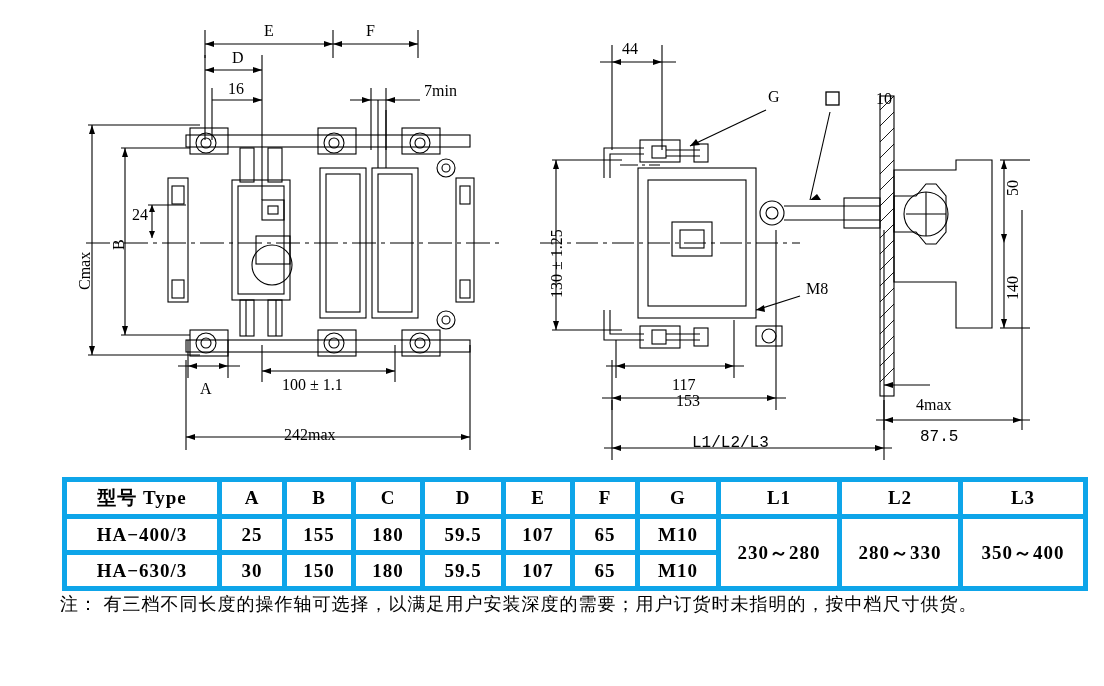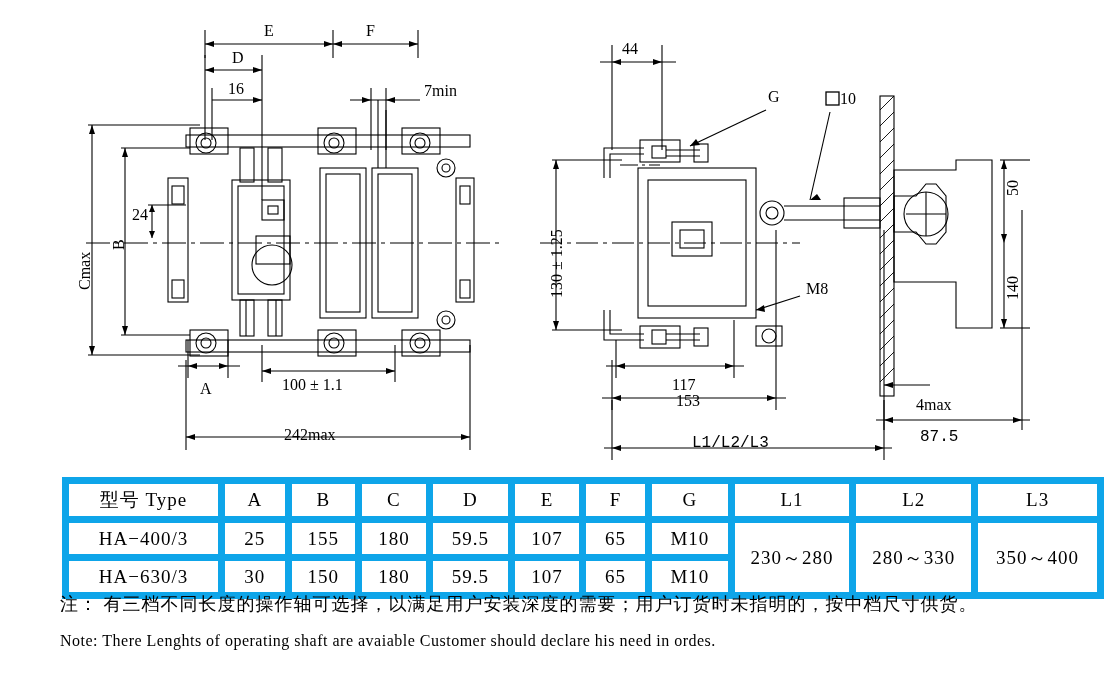--- a/index.html
+++ b/index.html
@@ -4,21 +4,21 @@
 <style>
   html,body{margin:0;padding:0;background:#ffffff;}
   body{width:1104px;height:686px;position:relative;overflow:hidden;
        font-family:"Liberation Serif", serif;color:#000;}
   .canvas{position:absolute;left:0;top:0;width:1104px;height:686px;}
   svg{position:absolute;left:0;top:0;}
   .lbl{position:absolute;font-family:"Liberation Serif", serif;font-size:16px;color:#000;white-space:nowrap;}
   .rot{transform-origin:left top;}
   
   .spec-table{position:absolute;left:62px;top:477px;border-collapse:collapse;}
-  .spec-table td,.spec-table th{border:7px solid #0ea5e9;font-weight:normal;
+  .spec-table td,.spec-table th{border:5px solid #0ea5e9;font-weight:bold;
       font-family:"Liberation Serif", serif;font-size:19px;text-align:center;
       padding:1px 2px;letter-spacing:1px;}
   .spec-table th{font-size:19px;height:30px;}
   .spec-table td{height:29px;}
   .c-type{width:146px;}
   .c-a{width:56px;}
   .c-b{width:60px;}
   .c-c{width:60px;}
   .c-d{width:72px;}
   .c-e{width:60px;}
@@ -286,21 +286,21 @@
   <div class="lbl" style="left:424px;top:82px;">7min</div>
   <div class="lbl rot" style="left:76px;top:290px;transform:rotate(-90deg);">Cmax</div>
   <div class="lbl rot" style="left:110px;top:250px;transform:rotate(-90deg);">B</div>
   <div class="lbl" style="left:132px;top:206px;">24</div>
   <div class="lbl" style="left:200px;top:380px;">A</div>
   <div class="lbl" style="left:282px;top:376px;">100 ± 1.1</div>
   <div class="lbl" style="left:284px;top:426px;">242max</div>
 
   <div class="lbl" style="left:622px;top:40px;">44</div>
   <div class="lbl" style="left:768px;top:88px;">G</div>
-  <div class="lbl" style="left:840px;top:90px;">10</div>
+  <div class="lbl" style="left:840px;top:90px;padding-left:36px;">10</div>
   <div class="lbl rot" style="left:548px;top:298px;transform:rotate(-90deg);">130 ± 1.25</div>
   <div class="lbl" style="left:806px;top:280px;text-align:right;">M8</div>
   <div class="lbl" style="left:672px;top:376px;">117</div>
   <div class="lbl" style="left:676px;top:392px;">153</div>
   <div class="lbl" style="left:692px;top:434px;font-family:Liberation Mono, monospace;">L1/L2/L3</div>
   <div class="lbl" style="left:916px;top:396px;">4max</div>
   <div class="lbl" style="left:920px;top:428px;font-family:Liberation Mono, monospace;">87.5</div>
   <div class="lbl rot" style="left:1004px;top:196px;transform:rotate(-90deg);">50</div>
   <div class="lbl rot" style="left:1004px;top:300px;transform:rotate(-90deg);">140</div>
 
@@ -341,15 +341,14 @@
         <td>180</td>
         <td>59.5</td>
         <td>107</td>
         <td>65</td>
         <td>M10</td>
       </tr>
     </tbody>
   </table>
 
   <div class="note-cn">注： 有三档不同长度的操作轴可选择，以满足用户安装深度的需要；用户订货时未指明的，按中档尺寸供货。</div>
-  <div class="note-en">Note:  There Lenghts of operating shaft are avaiable Customer should declare his need  in ordes.</div>
 
 </div>
 
 </body></html>

